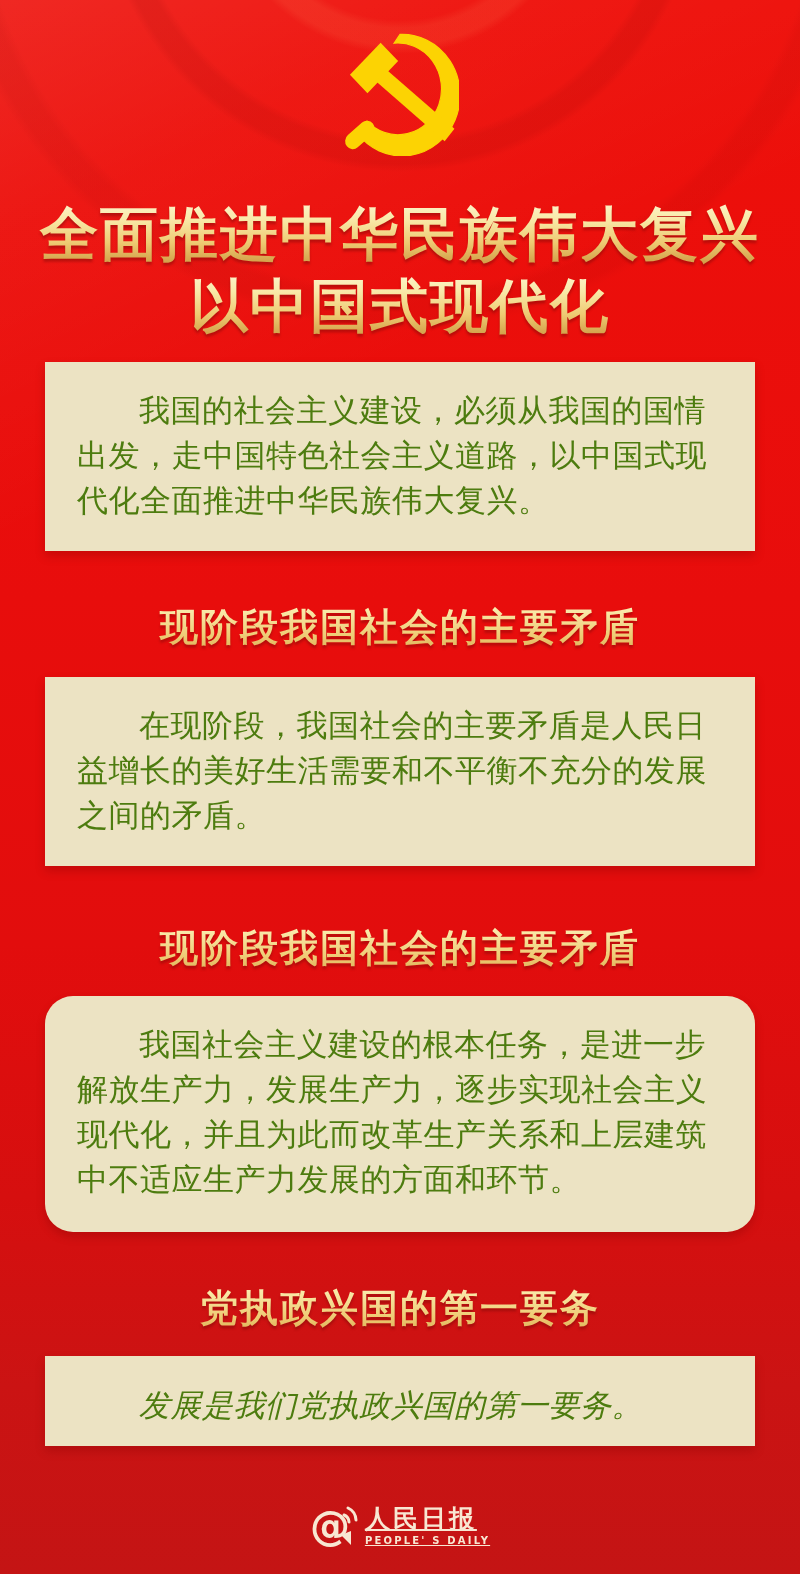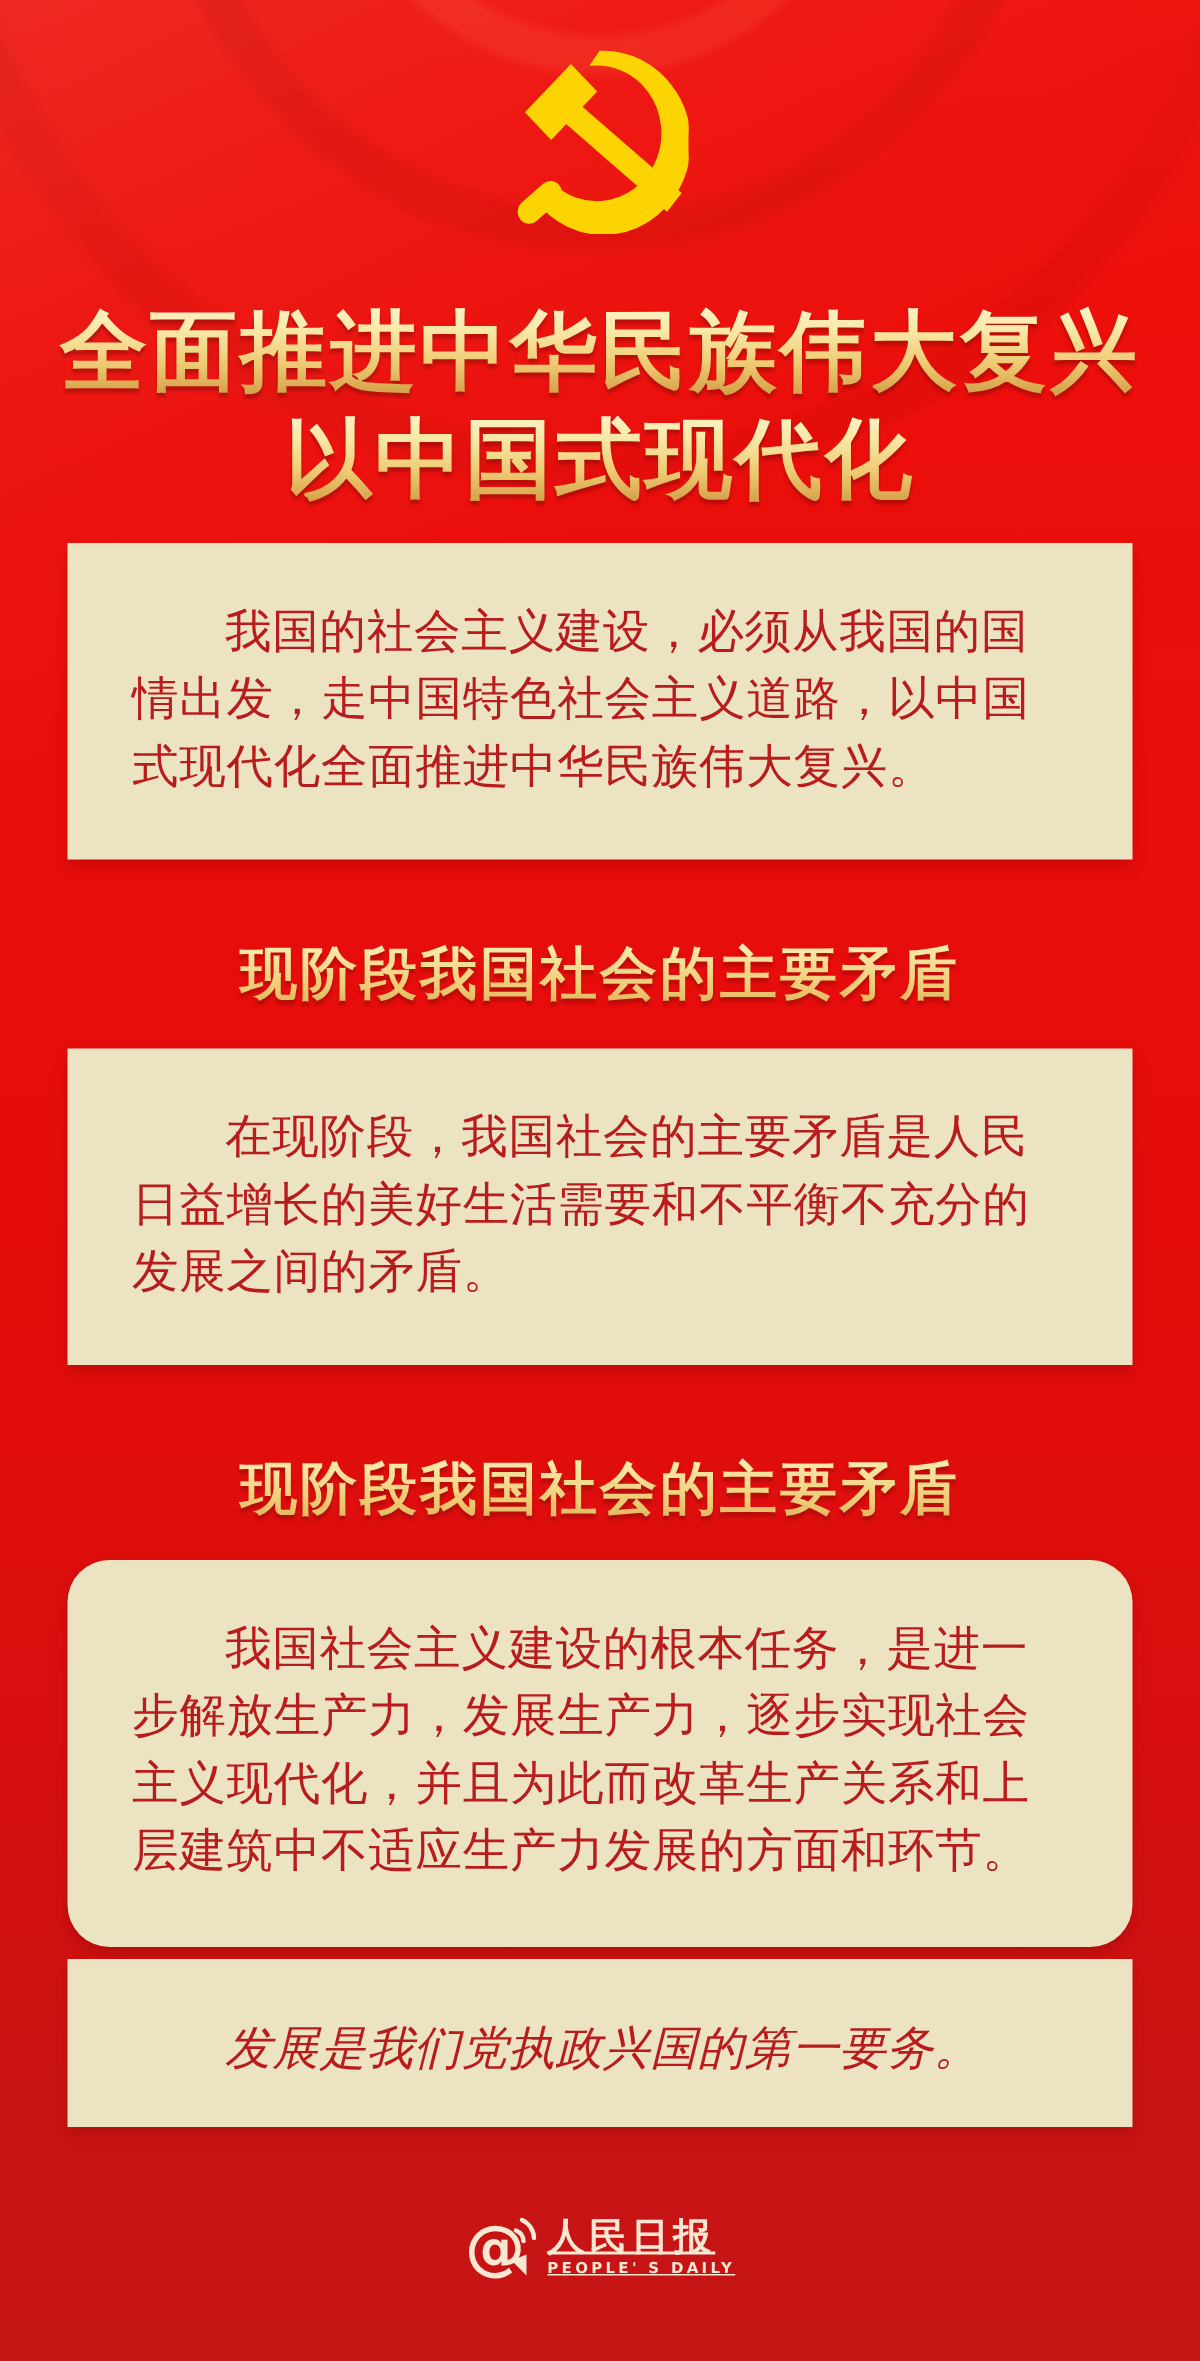--- a/index.html
+++ b/index.html
@@ -58,24 +58,24 @@
     margin: 20px auto 0;
     box-sizing: border-box;
     background: #ece3c3;
     padding: 22px 28px 24px;
     box-shadow: 0 5px 9px rgba(125, 4, 4, 0.30);
   }
   .content-box.b2 { margin-top: 10px; }
   .content-box.b3 { margin-top: 8px;  padding-bottom: 26px; border-radius: 28px; }
   .content-box.b4 { margin-top: 8px;  padding-top: 23px; padding-bottom: 14px; font-style: italic; }
   .content-box p {
-    margin: 15px;
+    margin: 4px;
     font-size: 31px;
     line-height: 45px;
-    color: #b91c1c;
+    color: #4d7c0f;
     text-indent: 2em;
     letter-spacing: 0.5px;
   }
   .footer-logo {
     margin-top: 56px;
     display: flex;
     align-items: center;
     justify-content: center;
     gap: 7px;
     color: #f8e7d2;
@@ -128,20 +128,21 @@
   <h2 class="section-heading h2 gold">现阶段我国社会的主要矛盾</h2>
   <div class="content-box b2">
     <p>在现阶段，我国社会的主要矛盾是人民日益增长的美好生活需要和不平衡不充分的发展之间的矛盾。</p>
   </div>
 
   <h2 class="section-heading h3 gold">现阶段我国社会的主要矛盾</h2>
   <div class="content-box b3">
     <p>我国社会主义建设的根本任务，是进一步解放生产力，发展生产力，逐步实现社会主义现代化，并且为此而改革生产关系和上层建筑中不适应生产力发展的方面和环节。</p>
   </div>
 
+  <h2 class="section-heading h4 gold">党执政兴国的第一要务</h2>
   <div class="content-box b4">
     <p>发展是我们党执政兴国的第一要务。</p>
   </div>
 
   <div class="footer-logo">
     <div class="logo-at">
       <svg viewBox="0 0 48 48" width="48" height="48">
         <text x="0" y="38" font-size="40" font-weight="bold" fill="#f8e7d2">@</text>
 
         <path d="M 34,13 A 8,8 0 0 1 39,20" fill="none" stroke="#f8e7d2" stroke-width="3" stroke-linecap="round"></path>

